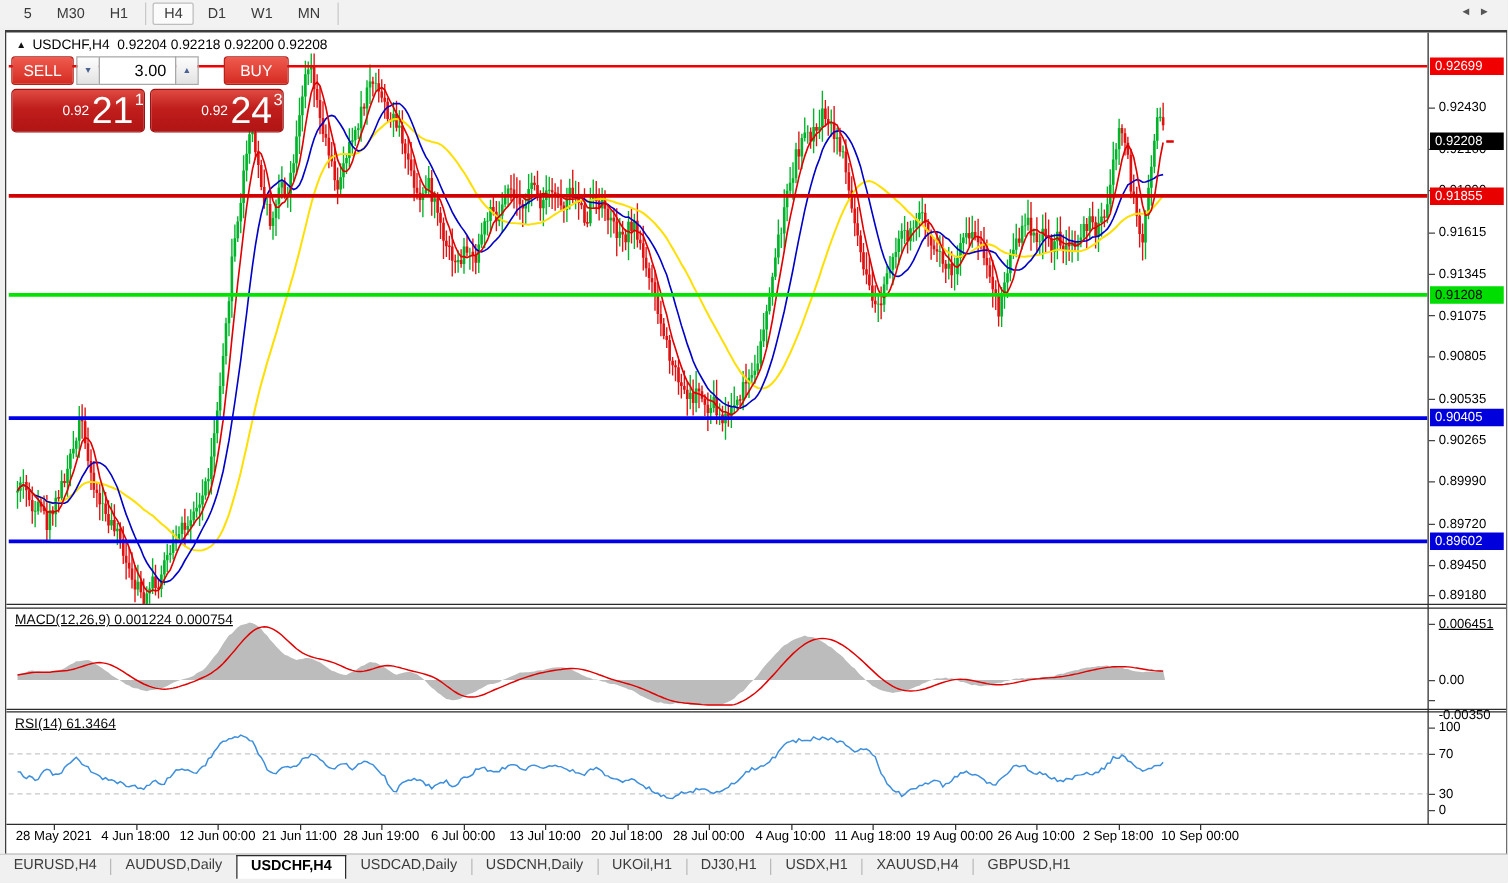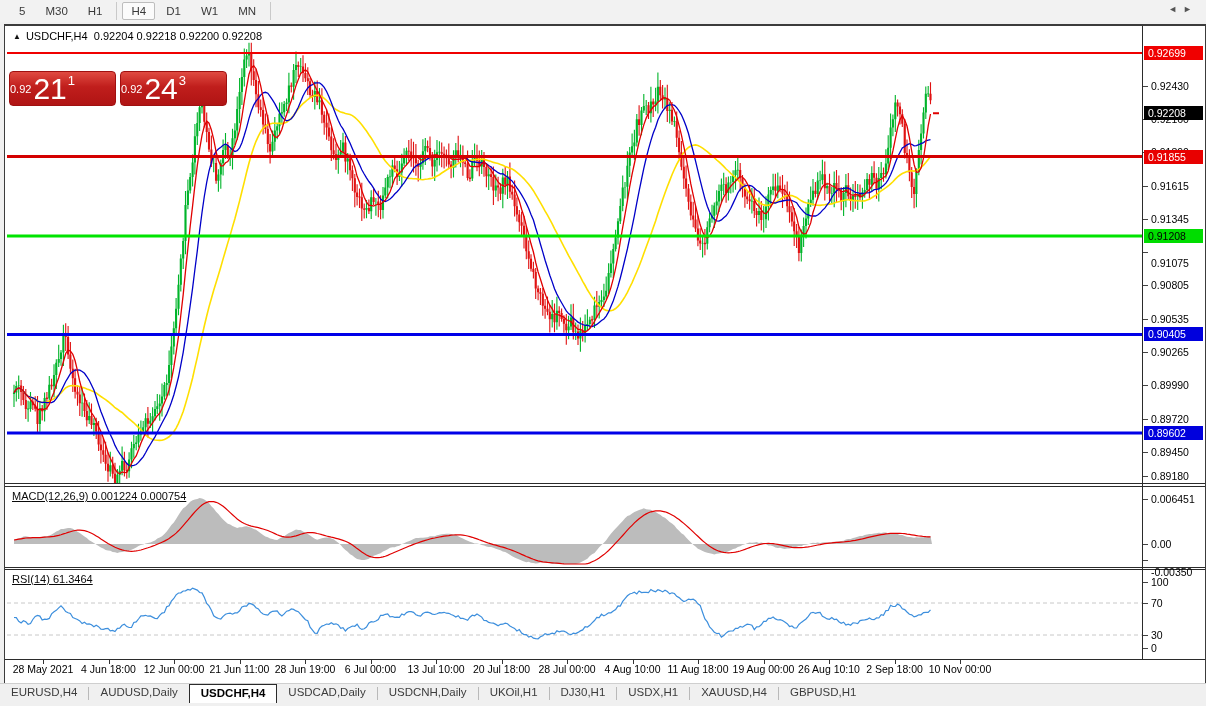--- a/index.html
+++ b/index.html
@@ -35,21 +35,21 @@
           font-size:12.5px;background:linear-gradient(#ef5a4e,#d52b22);border:1px solid #b92018;
           border-radius:3px;box-sizing:border-box;}
   .spin-btn{position:absolute;top:0;width:19px;height:23px;background:linear-gradient(#fdfdfd,#e3e3e3);
             border:1px solid #a8a8a8;box-sizing:border-box;text-align:center;line-height:21px;
             font-size:7px;color:#4a6290;}
   #tw-volume{position:absolute;left:70px;top:0;width:62px;height:23px;border:1px solid #a8a8a8;
              background:#fff;box-sizing:border-box;font-size:13px;text-align:right;
              padding:0 7px 0 0;line-height:21px;color:#000;}
   .price-box{position:absolute;top:26px;width:107px;height:35px;border-radius:4px;
              background:linear-gradient(#e04a41,#c01e1c 45%,#b01414);border:1px solid #a01010;
-             box-sizing:border-box;color:#fff;text-align:left;}
+             box-sizing:border-box;color:#fff;text-align:right;}
   .pb-small{font-size:11px;vertical-align:6px;margin-right:2px;}
   .pb-big{font-size:30px;font-weight:400;letter-spacing:0;}
   .pb-sup{font-size:13px;vertical-align:14px;margin-left:1px;}
   
   #tab-bar{position:absolute;left:0;top:683px;width:1206px;height:19px;background:#f0f0f0;
            border-top:1px solid #cfcfcf;display:flex;align-items:stretch;font-size:11.5px;}
   .tab{padding:2px 11px 0 11px;color:#3c3c3c;white-space:nowrap;}
   .tab.active{background:#fff;border:1px solid #2b2b2b;border-bottom:none;color:#000;font-weight:bold;margin-top:0px;}
   .tab-sep{width:1px;background:#b9b9b9;margin:3px 0;}
   #tab-arrows{position:absolute;right:8px;top:4px;font-size:9px;color:#555;letter-spacing:6px;}
@@ -107,20 +107,29 @@
       <div class="sep-line" style="top:541px"></div>
       <div class="sep-line" style="top:543px"></div>
       <div class="sep-line" style="top:633px"></div>
       <div id="axis-vline"></div>
 
       <div id="info-bar">
         <span class="tri">▲</span><span>USDCHF,H4</span>&nbsp;&nbsp;<span>0.92204 0.92218 0.92200 0.92208</span>
       </div>
 
       <div id="trade-widget">
+        <div id="tw-row1">
+          <div class="tw-btn" style="left:0;width:50px">SELL</div>
+          <div class="spin-btn" style="left:52px">
+            <span>▼</span></div>
+          <div id="tw-volume">3.00</div>
+          <div class="spin-btn" style="left:131px">
+            <span>▲</span></div>
+          <div class="tw-btn" style="left:170px;width:52px">BUY</div>
+        </div>
         <div class="price-box" style="left:0">
           <span class="pb-small">0.92</span><span class="pb-big">21</span><span class="pb-sup">1</span>
         </div>
         <div class="price-box" style="left:111px">
           <span class="pb-small">0.92</span><span class="pb-big">24</span><span class="pb-sup">3</span>
         </div>
       </div>
 
       <div class="panel-label" style="top:464px">MACD(12,26,9) 0.001224 0.000754</div>
       <div class="panel-label" style="top:547px">RSI(14) 61.3464</div>
@@ -130,37 +139,37 @@
           <div class="axis-label" style="top: 54.0063px;">0.92430</div>
           <div class="axis-tick" style="top: 93.1353px;"></div>
           <div class="axis-label" style="top: 87.1353px;">0.92160</div>
           <div class="axis-tick" style="top: 126.264px;"></div>
           <div class="axis-label" style="top: 120.264px;">0.91890</div>
           <div class="axis-tick" style="top: 160.007px;"></div>
           <div class="axis-label" style="top: 154.007px;">0.91615</div>
           <div class="axis-tick" style="top: 193.136px;"></div>
           <div class="axis-label" style="top: 187.136px;">0.91345</div>
           <div class="axis-tick" style="top: 226.265px;"></div>
-          <div class="axis-label" style="top: 231px;">0.91075</div>
+          <div class="axis-label" style="top: 221px;">0.91075</div>
           <div class="axis-tick" style="top: 259.394px;"></div>
           <div class="axis-label" style="top: 253.394px;">0.90805</div>
           <div class="axis-tick" style="top: 292.523px;"></div>
           <div class="axis-label" style="top: 286.523px;">0.90535</div>
           <div class="axis-tick" style="top: 325.652px;"></div>
           <div class="axis-label" style="top: 319.652px;">0.90265</div>
           <div class="axis-tick" style="top: 359.394px;"></div>
           <div class="axis-label" style="top: 353.394px;">0.89990</div>
           <div class="axis-tick" style="top: 392.523px;"></div>
           <div class="axis-label" style="top: 386.523px;">0.89720</div>
           <div class="axis-tick" style="top: 425.652px;"></div>
           <div class="axis-label" style="top: 419.652px;">0.89450</div>
           <div class="axis-tick" style="top: 450px;"></div>
           <div class="axis-label" style="top: 444px;">0.89180</div>
           <div class="axis-tick" style="top: 473px;"></div>
-          <div class="axis-label" style="top: 467px;">0.006451</div>
+          <div class="axis-label" style="top: 467px; text-decoration: underline;">0.006451</div>
           <div class="axis-tick" style="top: 518px;"></div>
           <div class="axis-label" style="top: 512px;">0.00</div>
           <div class="axis-tick" style="top: 534px;"></div>
           <div class="axis-label" style="top: 528px; margin-top: 12px;">-0.00350</div>
           <div class="axis-tick" style="top: 556px;"></div>
           <div class="axis-label" style="top: 550px;">100</div>
           <div class="axis-tick" style="top: 577px;"></div>
           <div class="axis-label" style="top: 571px;">70</div>
           <div class="axis-tick" style="top: 609px;"></div>
           <div class="axis-label" style="top: 603px;">30</div>
@@ -192,25 +201,25 @@
           <div class="date-label" style="left: 496.5px;">20 Jul 18:00</div>
           <div class="date-tick" style="left: 562px;"></div>
           <div class="date-label" style="left: 562px;">28 Jul 00:00</div>
           <div class="date-tick" style="left: 627.5px;"></div>
           <div class="date-label" style="left: 627.5px;">4 Aug 10:00</div>
           <div class="date-tick" style="left: 693px;"></div>
           <div class="date-label" style="left: 693px;">11 Aug 18:00</div>
           <div class="date-tick" style="left: 758.5px;"></div>
           <div class="date-label" style="left: 758.5px;">19 Aug 00:00</div>
           <div class="date-tick" style="left: 824px;"></div>
-          <div class="date-label" style="left: 824px;">26 Aug 10:10</div>
+          <div class="date-label" style="left: 824px;">26 Aug 10:00</div>
           <div class="date-tick" style="left: 889.5px;"></div>
           <div class="date-label" style="left: 889.5px;">2 Sep 18:00</div>
           <div class="date-tick" style="left: 955px;"></div>
-          <div class="date-label" style="left: 955px;">10 Nov 00:00</div>
+          <div class="date-label" style="left: 955px;">10 Sep 00:00</div>
         </div>
     </div>
   </div>
 
   <div id="tab-bar">
       <div class="tab">EURUSD,H4</div>
       <div class="tab-sep"></div>
       <div class="tab">AUDUSD,Daily</div>
       <div class="tab active">USDCHF,H4</div>
       <div class="tab">USDCAD,Daily</div>

